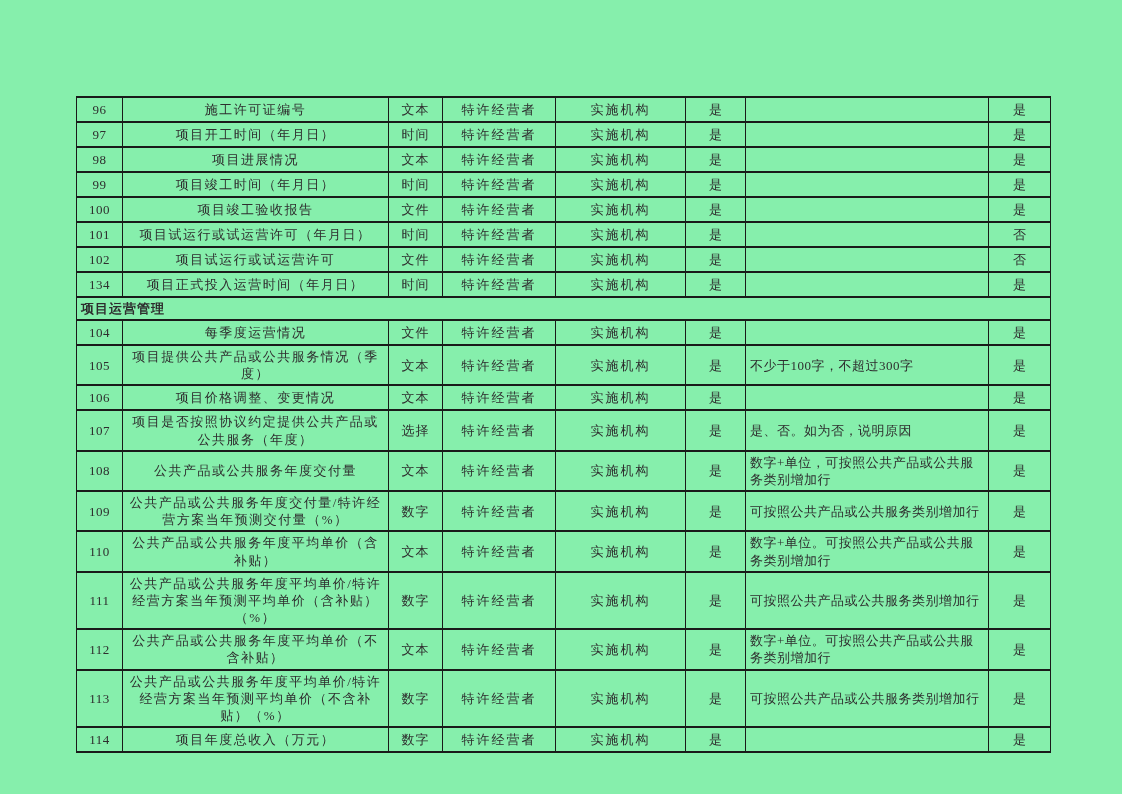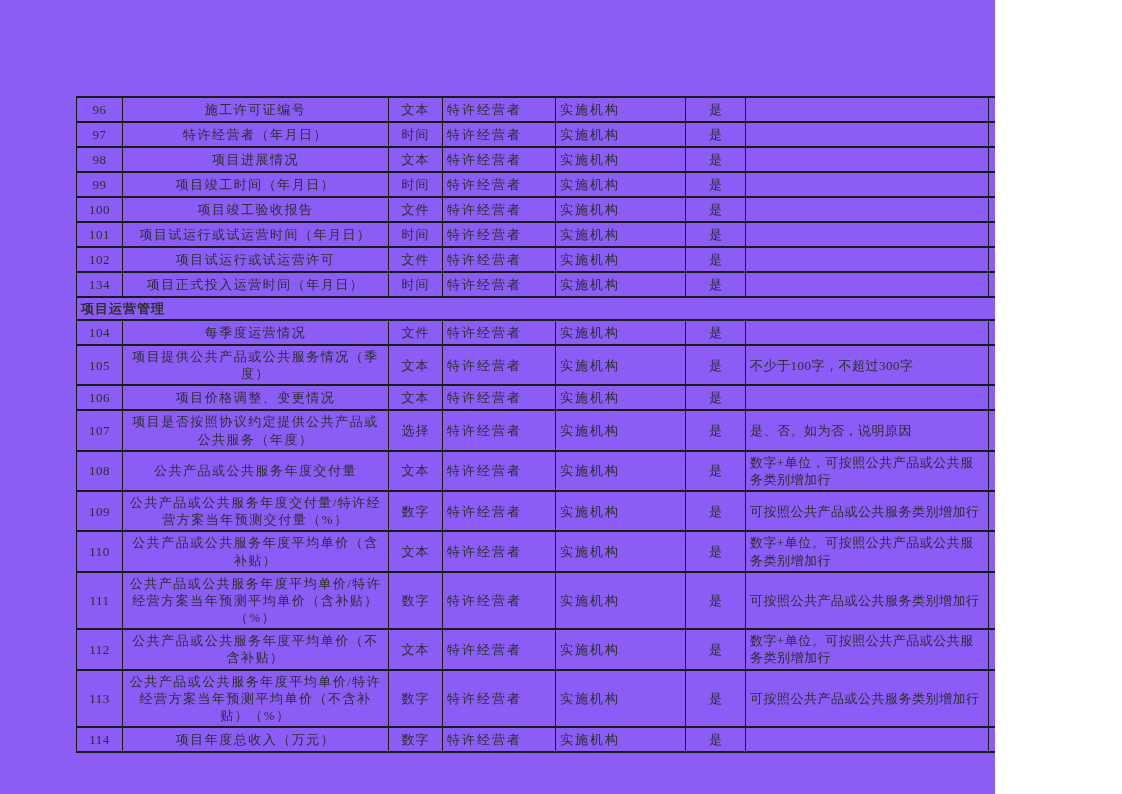--- a/index.html
+++ b/index.html
@@ -2,23 +2,23 @@
 <html><head>
 <meta charset="utf-8">
 <style>
   html, body {
     margin: 0;
     padding: 0;
     background: #ffffff;
   }
   .page {
     position: relative;
-    width: 995px;
+    width: 1122px;
     height: 794px;
-    background: #8b5cf6;
+    background: #86efac;
     overflow: hidden;
     font-family: "Liberation Serif", "DejaVu Serif", serif;
   }
   table.report-table {
     position: absolute;
     left: 76px;
     top: 96px;
     width: 974px;
     border-collapse: collapse;
     table-layout: fixed;
@@ -45,21 +45,21 @@
   td.col-name {
     text-align: center;
     padding-left: 6px;
     letter-spacing: 1.5px;
   }
   td.col-type {
     text-align: center;
     letter-spacing: 1px;
   }
   td.col-reporter, td.col-agency {
-    text-align: left;
+    text-align: center;
     letter-spacing: 2px;
   }
   td.col-required, td.col-disclosed {
     text-align: center;
     letter-spacing: 0;
   }
   td.col-note {
     text-align: left;
     padding-left: 5px;
     letter-spacing: 0.5px;
@@ -93,21 +93,21 @@
           <td class="col-name">施工许可证编号</td>
           <td class="col-type">文本</td>
           <td class="col-reporter">特许经营者</td>
           <td class="col-agency">实施机构</td>
           <td class="col-required">是</td>
           <td class="col-note"></td>
           <td class="col-disclosed">是</td>
         </tr>
         <tr class="item-row">
           <td class="col-num">97</td>
-          <td class="col-name">特许经营者（年月日）</td>
+          <td class="col-name">项目开工时间（年月日）</td>
           <td class="col-type">时间</td>
           <td class="col-reporter">特许经营者</td>
           <td class="col-agency">实施机构</td>
           <td class="col-required">是</td>
           <td class="col-note"></td>
           <td class="col-disclosed">是</td>
         </tr>
         <tr class="item-row">
           <td class="col-num">98</td>
           <td class="col-name">项目进展情况</td>
@@ -133,21 +133,21 @@
           <td class="col-name">项目竣工验收报告</td>
           <td class="col-type">文件</td>
           <td class="col-reporter">特许经营者</td>
           <td class="col-agency">实施机构</td>
           <td class="col-required">是</td>
           <td class="col-note"></td>
           <td class="col-disclosed">是</td>
         </tr>
         <tr class="item-row">
           <td class="col-num">101</td>
-          <td class="col-name">项目试运行或试运营时间（年月日）</td>
+          <td class="col-name">项目试运行或试运营许可（年月日）</td>
           <td class="col-type">时间</td>
           <td class="col-reporter">特许经营者</td>
           <td class="col-agency">实施机构</td>
           <td class="col-required">是</td>
           <td class="col-note"></td>
           <td class="col-disclosed">否</td>
         </tr>
         <tr class="item-row">
           <td class="col-num">102</td>
           <td class="col-name">项目试运行或试运营许可</td>

